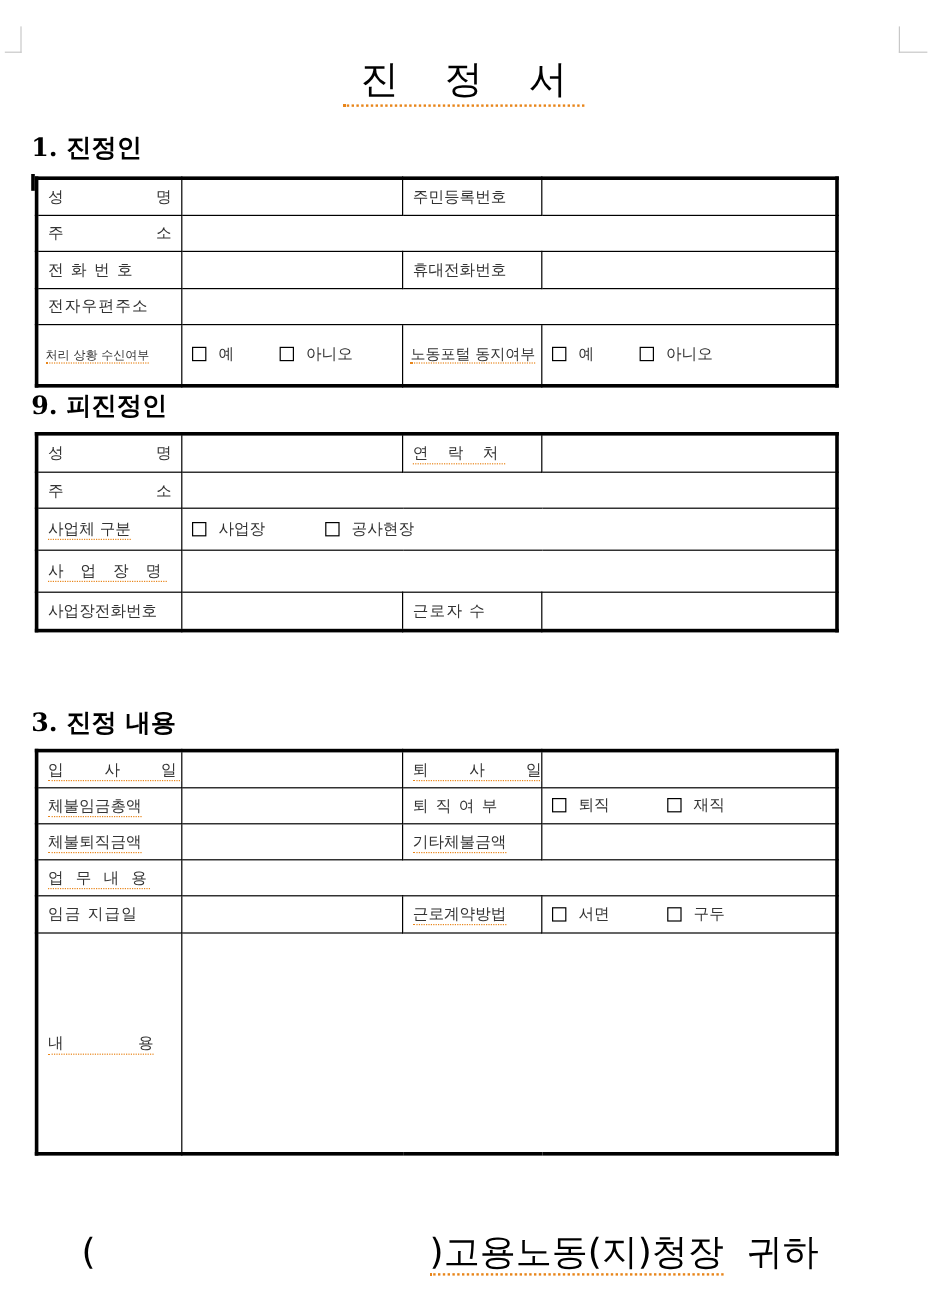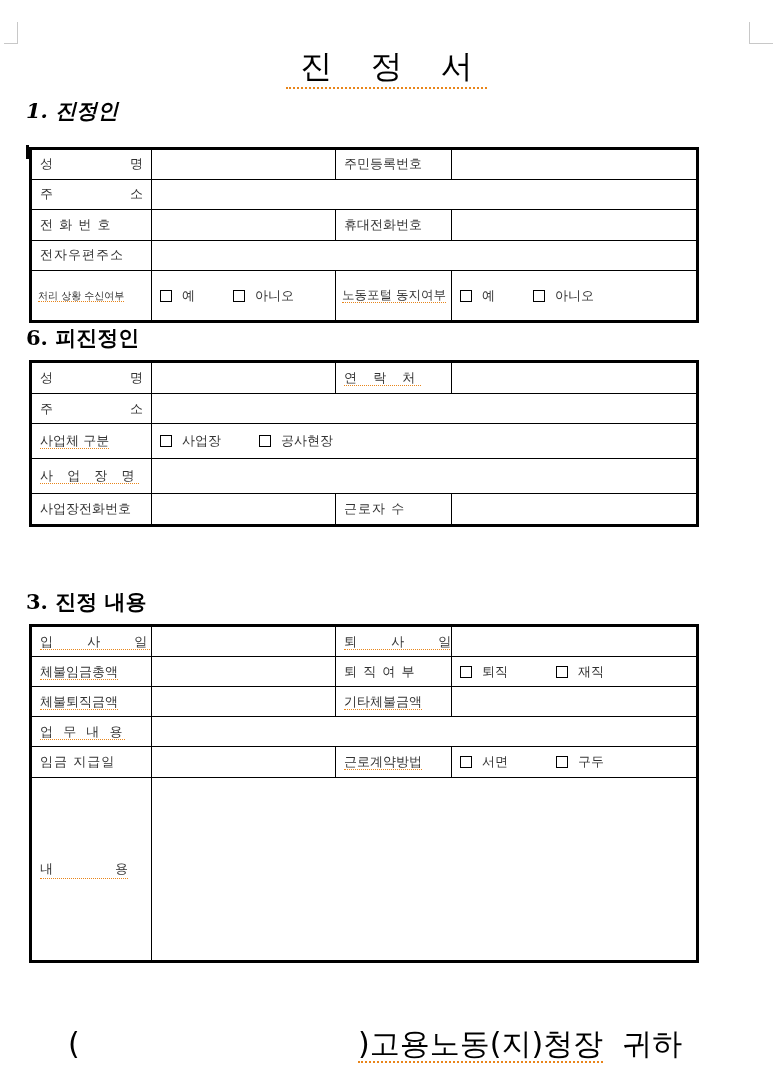--- a/index.html
+++ b/index.html
@@ -15,21 +15,21 @@
     font-family: "DejaVu Sans", "Liberation Sans", sans-serif;
     font-size: 32px; letter-spacing: 14px; line-height: 40px;
   }
   .title span { border-bottom: 2px dotted #e8851a; padding-bottom: 2px; padding-left: 14px; }
 
   .section-heading {
     position: absolute; left: 26px;
     font-family: "DejaVu Serif", "Liberation Serif", serif;
     font-size: 21px; font-weight: bold; line-height: 26px;
   }
-  #h1 { top: 98px; font-style: italic; }
+  #h1 { top: 110px; }
   #h2 { top: 325px; }
   #h3 { top: 589px; }
 
   .cursor { position: absolute; left: 26px; top: 145px; width: 3px; height: 14px; background: #000; }
 
   table.form {
     position: absolute; left: 29px; width: 670px;
     border-collapse: collapse; border: 3px solid #000; table-layout: fixed;
     font-family: "DejaVu Sans", "Liberation Sans", sans-serif; font-size: 13px; color: #333;
   }
@@ -126,21 +126,21 @@
             <span>예</span>
           </span><span class="opt">
             <span class="box"></span>
             <span>아니오</span>
           </span>
     </td>
   </tr>
 </tbody>
   </table>
 
-<div class="section-heading" id="h2">6.  피진정인</div>
+<div class="section-heading" id="h2">9.  피진정인</div>
 
 <table class="form" id="t2">
   <colgroup>
       <col class="c1">
       <col class="c2">
       <col class="c3">
       <col class="c4">
     </colgroup>
   <tbody>
       <tr style="height:32px">
@@ -159,21 +159,21 @@
           <div class="spread">
             <span>주</span>
             <span>소</span>
           </div>
         </td>
     <td colspan="3"></td>
   </tr>
   <tr style="height:35px">
     <td><span class="squiggle">사업체 구분</span></td>
     <td colspan="3">
-      <span class="opt" style="margin-right:38px">
+      <span class="opt" style="margin-right:50px">
             <span class="box"></span>
             <span>사업장</span>
           </span><span class="opt">
             <span class="box"></span>
             <span>공사현장</span>
           </span>
     </td>
   </tr>
   <tr style="height:35px">
     <td><span class="squiggle" style="letter-spacing:5px">사 업 장 명</span></td>

